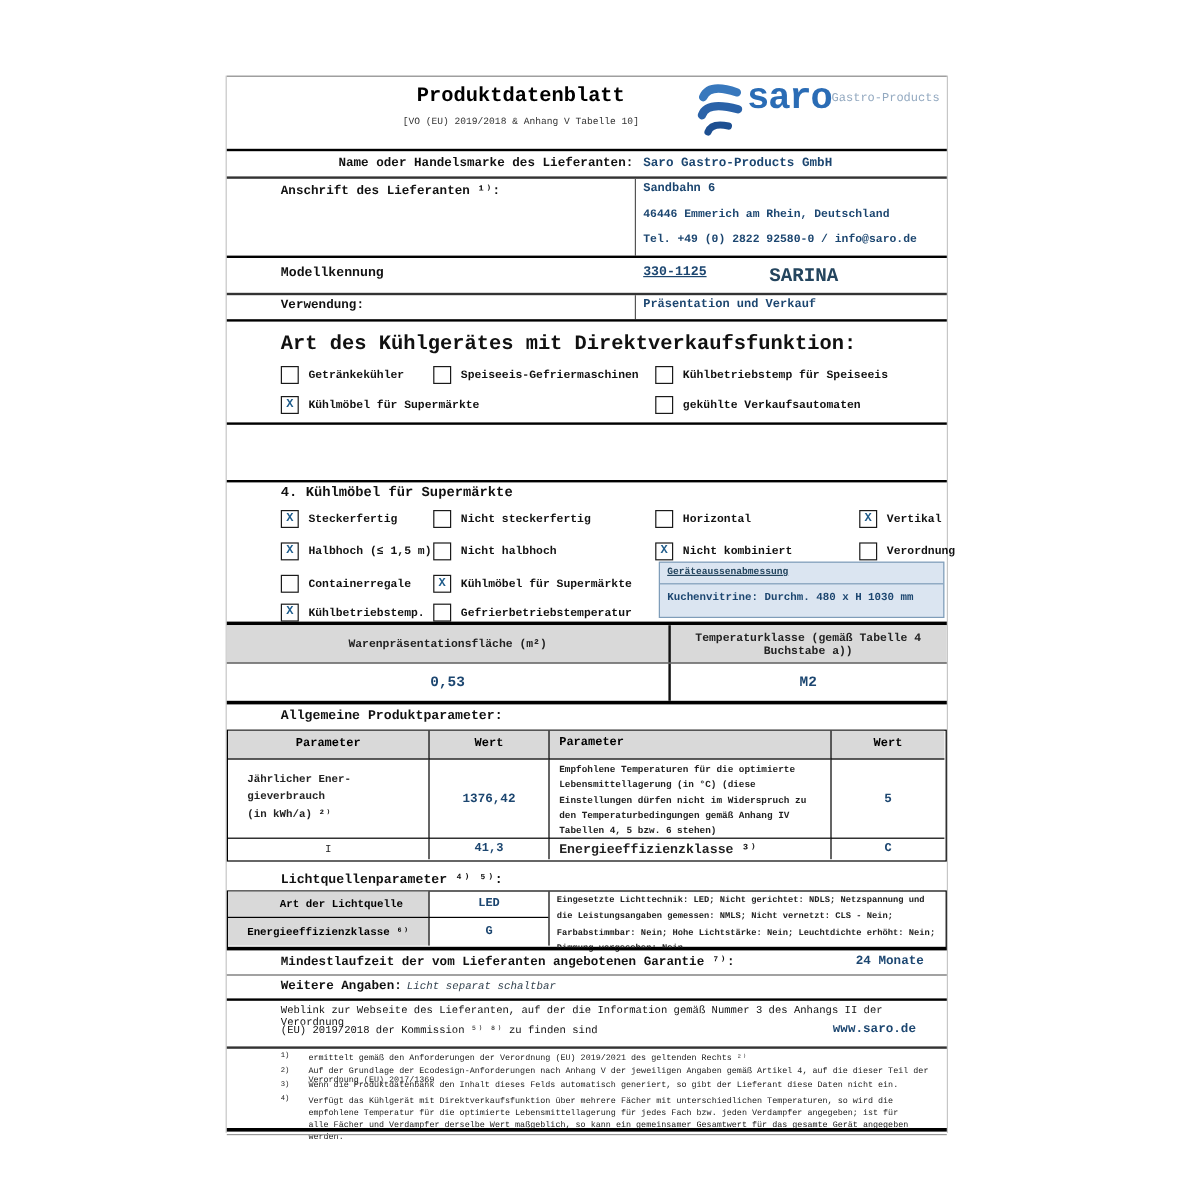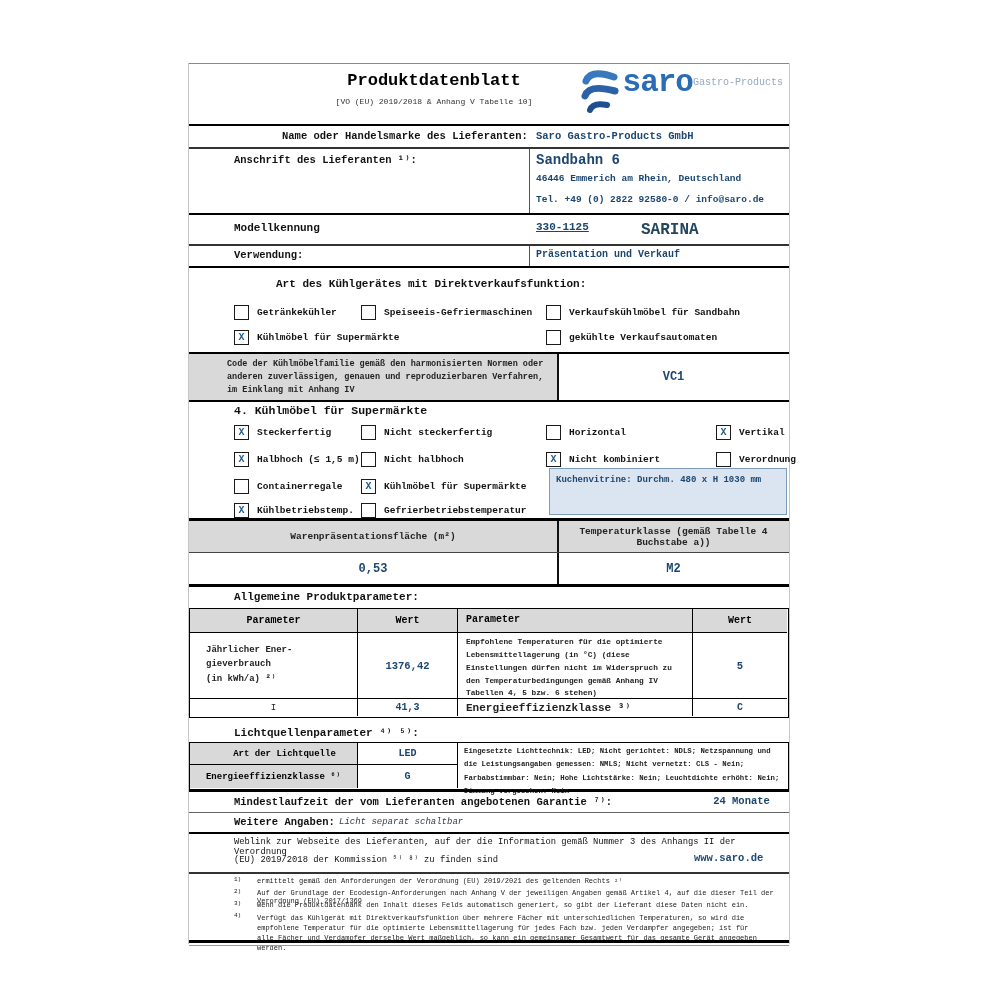--- a/index.html
+++ b/index.html
@@ -46,70 +46,65 @@
 
   <div class="abs" style="top:63px;left:0;width:600px;height:21px;">
     <span class="abs lbl" style="left:45px;top:4px;margin-left:48px;">Name oder Handelsmarke des Lieferanten:</span>
     <span class="abs val" style="left:347px;top:4px;font-size:10.5px;">Saro Gastro-Products GmbH</span>
   </div>
   <div class="hl med" style="top:84px;"></div>
 
   <div class="abs" style="top:86px;left:0;width:600px;height:64px;">
     <span class="abs lbl" style="left:45px;top:4px;">Anschrift des Lieferanten ¹⁾:</span>
     <div class="vdiv" style="left:340px;top:0;height:64px;width:1px;background:#555;"></div>
-    <span class="abs val" style="left:347px;top:3px;font-size:14px;">Sandbahn 6</span>
+    <span class="abs val" style="left:347px;top:3px;font-size:10px;">Sandbahn 6</span>
     <span class="abs val" style="left:347px;top:24px;font-size:9.5px;">46446 Emmerich am Rhein, Deutschland</span>
     <span class="abs val" style="left:347px;top:45px;font-size:9.5px;">Tel. +49 (0) 2822 92580-0 / info@saro.de</span>
   </div>
   <div class="hl thick" style="top:150px;"></div>
 
   <div class="abs" style="top:152px;left:0;width:600px;height:29px;">
     <span class="abs lbl" style="left:45px;top:7px;font-size:11px;">Modellkennung</span>
     <span class="abs val" style="left:347px;top:6px;font-size:11px;text-decoration:underline;">330-1125</span>
     <span class="abs" style="left:452px;top:6px;font-size:16px;font-weight:bold;color:#24455e;">SARINA</span>
   </div>
   <div class="hl med" style="top:181px;"></div>
 
   <div class="abs" style="top:183px;left:0;width:600px;height:20px;">
     <span class="abs lbl" style="left:45px;top:3px;">Verwendung:</span>
     <div class="vdiv" style="left:340px;top:0;height:20px;width:1px;background:#555;"></div>
     <span class="abs val" style="left:347px;top:3px;font-size:10px;">Präsentation und Verkauf</span>
   </div>
   <div class="hl thick" style="top:203px;"></div>
 
   <div class="abs" style="top:205px;left:0;width:600px;height:84px;">
-    <span class="abs lbl" style="left:45px;top:10px;font-size:11px;margin-left:42px;">Art des Kühlgerätes mit Direktverkaufsfunktion:</span>
+    <span class="abs lbl" style="left:45px;top:10px;font-size:17px;">Art des Kühlgerätes mit Direktverkaufsfunktion:</span>
     <div class="cbitem" style="left:45px;top:37px;">
       <span class="cbbox"></span>
       <span class="cblbl">Getränkekühler</span>
     </div>
     <div class="cbitem" style="left:172px;top:37px;">
       <span class="cbbox"></span>
       <span class="cblbl">Speiseeis-Gefriermaschinen</span>
     </div>
     <div class="cbitem" style="left:357px;top:37px;">
       <span class="cbbox"></span>
-      <span class="cblbl">Verkaufskühlmöbel für Sandbahn</span>
+      <span class="cblbl">Kühlbetriebstemp für Speiseeis</span>
     </div>
     <div class="cbitem" style="left:45px;top:62px;">
       <span class="cbbox">X</span>
       <span class="cblbl">Kühlmöbel für Supermärkte</span>
     </div>
     <div class="cbitem" style="left:357px;top:62px;">
       <span class="cbbox"></span>
       <span class="cblbl">gekühlte Verkaufsautomaten</span>
     </div>
   </div>
   <div class="hl thick" style="top:289px;"></div>
 
-  <div class="abs" style="top:291px;left:0;width:600px;height:46px;">
-    <div class="cell gray" style="left:0;top:0;width:368px;height:46px;padding:4px 10px 0 38px;font-size:8.5px;font-weight:bold;color:#222;line-height:1.55;">Code der Kühlmöbelfamilie gemäß den harmonisierten Normen oder anderen zuverlässigen, genauen und reproduzierbaren Verfahren, im Einklang mit Anhang IV</div>
-    <div class="vdiv" style="left:368px;top:0;height:46px;"></div>
-    <div class="cell center val" style="left:369px;top:0;width:231px;height:46px;font-size:12px;">VC1</div>
-  </div>
   <div class="hl thick" style="top:337px;"></div>
 
   <div class="abs" style="top:339px;left:0;width:600px;height:116px;">
     <span class="abs lbl" style="left:45px;top:2px;font-size:11.5px;">4.  Kühlmöbel für Supermärkte</span>
     <div class="cbitem" style="left:45px;top:23px;">
       <span class="cbbox">X</span>
       <span class="cblbl">Steckerfertig</span>
       </div>
     <div class="cbitem" style="left:172px;top:23px;">
       <span class="cbbox"></span>
@@ -153,20 +148,21 @@
     <div class="cbitem" style="left:45px;top:101px;">
       <span class="cbbox">X</span>
       <span class="cblbl">Kühlbetriebstemp.</span>
       </div>
     <div class="cbitem" style="left:172px;top:101px;">
       <span class="cbbox"></span>
       <span class="cblbl">Gefrierbetriebstemperatur</span>
       </div>
 
     <div class="abs" style="left:360px;top:66px;width:238px;height:47px;background:#dbe5f1;border:1px solid #7f9db9;box-sizing:border-box;">
+      <div style="height:18px;border-bottom:1px solid #7f9db9;padding:3px 0 0 6px;font-size:8px;font-weight:bold;color:#24455e;text-decoration:underline;box-sizing:border-box;">Geräteaussenabmessung</div>
       <div style="padding:6px 0 0 6px;font-size:9px;font-weight:bold;color:#1c4670;">Kuchenvitrine: Durchm. 480 x H 1030 mm</div>
     </div>
   </div>
   <div class="hl thick" style="top:455px;height:2.5px;"></div>
 
   <div class="abs gray" style="top:458px;left:0;width:600px;height:32px;border-bottom:1px solid #444;box-sizing:border-box;">
     <div class="cell center" style="left:0;top:0;width:368px;height:31px;font-size:9.5px;font-weight:bold;color:#222;">Warenpräsentationsfläche (m²)</div>
     <div class="vdiv" style="left:368px;top:0;height:31px;"></div>
     <div class="cell center" style="left:369px;top:0;width:231px;height:31px;font-size:9.5px;font-weight:bold;color:#222;">Temperaturklasse (gemäß Tabelle 4 Buchstabe a))</div>
   </div>

